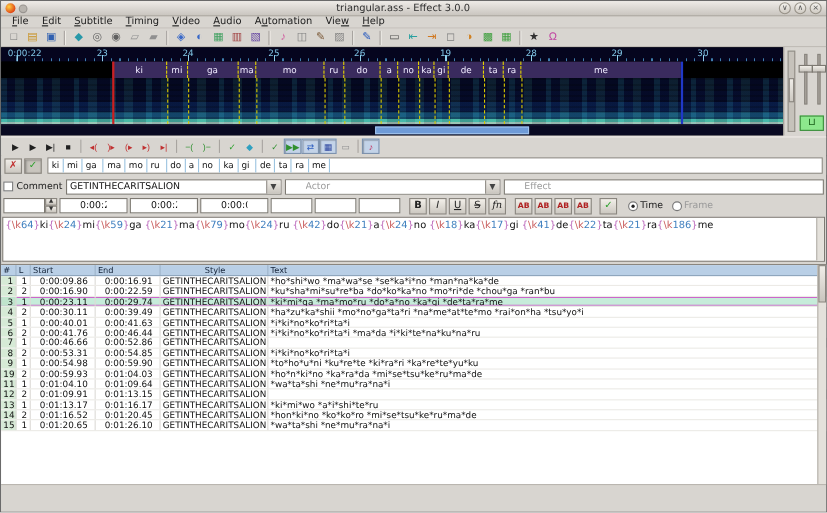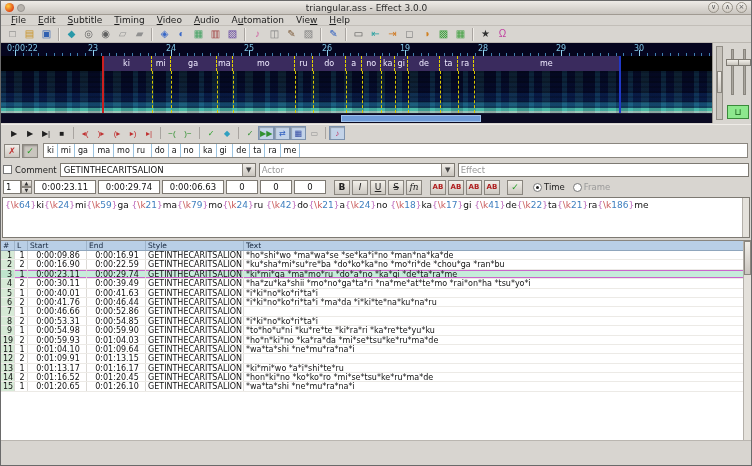--- a/index.html
+++ b/index.html
@@ -84,21 +84,21 @@
 
   
   #edit-row1 { position:absolute; left:1px; right:1px; top:161px; height:17px; display:flex; align-items:center; padding:0 2px; gap:3px; }
   #edit-row2 { position:absolute; left:1px; right:1px; top:178px; height:18px; display:flex; align-items:center; padding:0 2px; gap:2px; }
   .chk { width:9px; height:9px; background:#fff; border:1px solid #777; }
   .lbl { font-size:8.5px; color:#222; }
   .combo { height:14px; background:#fff; border:1px solid #7d7972; display:flex; align-items:center; font-size:8.5px; }
   .combo .val { flex:1; padding:0 3px; overflow:hidden; white-space:nowrap; color:#111; }
   .combo .arrow { width:13px; height:100%; background:linear-gradient(#f0ede8,#c9c5be); border-left:1px solid #8a867f;
     font-size:7px; line-height:12px; text-align:center; color:#444; }
-  input { font-family:"DejaVu Sans", sans-serif; font-size:8.5px; height:14px; border:1px solid #7d7972; background:#fff; padding:0 2px; color:#111; }
+  input { font-family:"DejaVu Sans", sans-serif; font-size:8.5px; height:14px; border:1px solid #7d7972; background:#fff; padding:0 18px; color:#111; }
   input::placeholder { color:#9a9a9a; }
   .tfield { width:62px; text-align:center; }
   .mfield { width:32px; text-align:center; }
   #layer-box { display:flex; }
   #layer-input { width:18px; }
   .spin { display:flex; flex-direction:column; }
   .spin span { width:11px; height:7px; background:linear-gradient(#f0ede8,#c9c5be); border:1px solid #8a867f;
     font-size:5px; line-height:5px; text-align:center; color:#333; }
   .fmt-btn { width:16px; height:15px; border:1px solid #8a867f; background:linear-gradient(#f2efe9,#ccc8c1);
     font-size:9px; display:flex; align-items:center; justify-content:center; color:#222; }
@@ -458,21 +458,21 @@
     <div id="editor-line"><span class="br">{</span><span class="tg">\k</span><span class="num">64</span><span class="br">}</span><span>ki</span><span class="br">{</span><span class="tg">\k</span><span class="num">24</span><span class="br">}</span><span>mi</span><span class="br">{</span><span class="tg">\k</span><span class="num">59</span><span class="br">}</span><span>ga </span><span class="br">{</span><span class="tg">\k</span><span class="num">21</span><span class="br">}</span><span>ma</span><span class="br">{</span><span class="tg">\k</span><span class="num">79</span><span class="br">}</span><span>mo</span><span class="br">{</span><span class="tg">\k</span><span class="num">24</span><span class="br">}</span><span>ru </span><span class="br">{</span><span class="tg">\k</span><span class="num">42</span><span class="br">}</span><span>do</span><span class="br">{</span><span class="tg">\k</span><span class="num">21</span><span class="br">}</span><span>a</span><span class="br">{</span><span class="tg">\k</span><span class="num">24</span><span class="br">}</span><span>no </span><span class="br">{</span><span class="tg">\k</span><span class="num">18</span><span class="br">}</span><span>ka</span><span class="br">{</span><span class="tg">\k</span><span class="num">17</span><span class="br">}</span><span>gi </span><span class="br">{</span><span class="tg">\k</span><span class="num">41</span><span class="br">}</span><span>de</span><span class="br">{</span><span class="tg">\k</span><span class="num">22</span><span class="br">}</span><span>ta</span><span class="br">{</span><span class="tg">\k</span><span class="num">21</span><span class="br">}</span><span>ra</span><span class="br">{</span><span class="tg">\k</span><span class="num">186</span><span class="br">}</span><span>me</span></div>
     <div id="editor-scroll"></div>
   </div>
 
   <div id="grid">
     <div id="grid-header">
         <span class="hcell" style="width: 14px;">#</span>
         <span class="hcell" style="width: 13px;">L</span>
         <span class="hcell" style="width: 59px;">Start</span>
         <span class="hcell" style="width: 59px;">End</span>
-        <span class="hcell" style="width: 98px;">Style</span>
+        <span class="hcell" style="width: 98px; text-align: center;">Style</span>
         <span class="hcell" style="flex: 1 1 0%;">Text</span>
       </div>
     <div id="grid-body">
         <div class="grow">
           <span class="gcell c0" style="width: 14px;">1</span>
           <span class="gcell c1" style="width: 13px;">1</span>
           <span class="gcell c2" style="width: 59px;">0:00:09.86</span>
           <span class="gcell c3" style="width: 59px;">0:00:16.91</span>
           <span class="gcell c4" style="width: 98px;">GETINTHECARITSALION</span>
           <span class="gcell c5" style="flex: 1 1 0%;">*ho*shi*wo *ma*wa*se *se*ka*i*no *man*na*ka*de</span>

